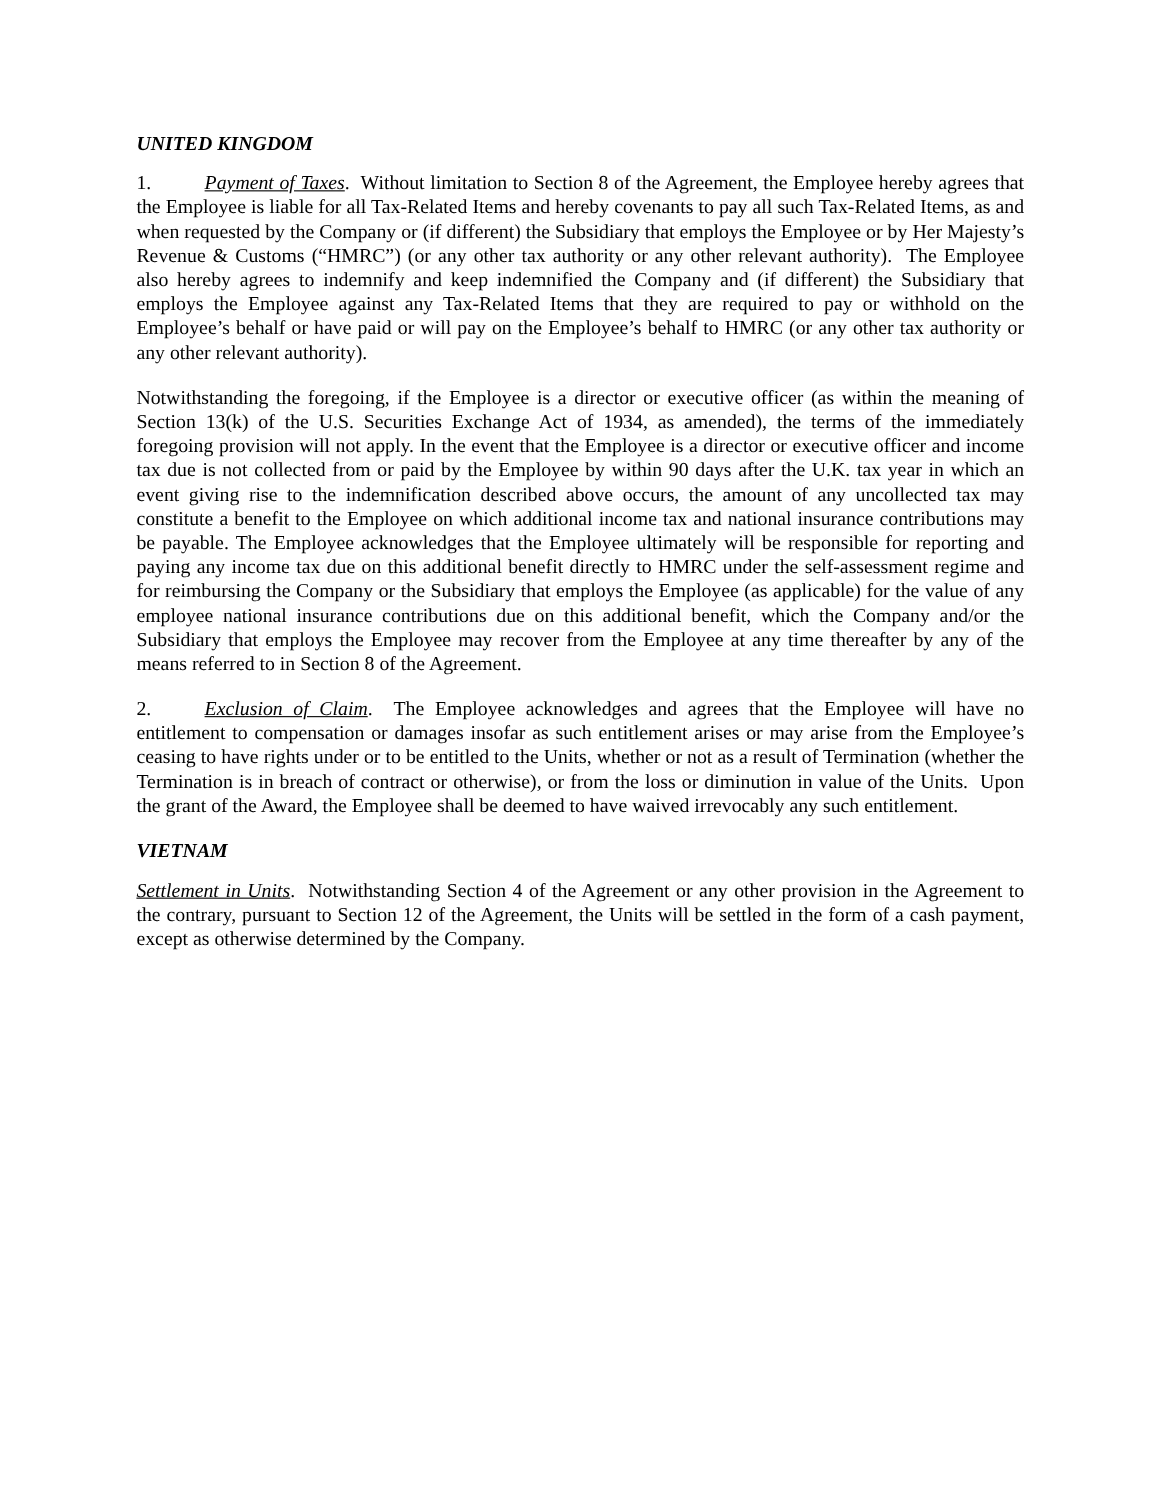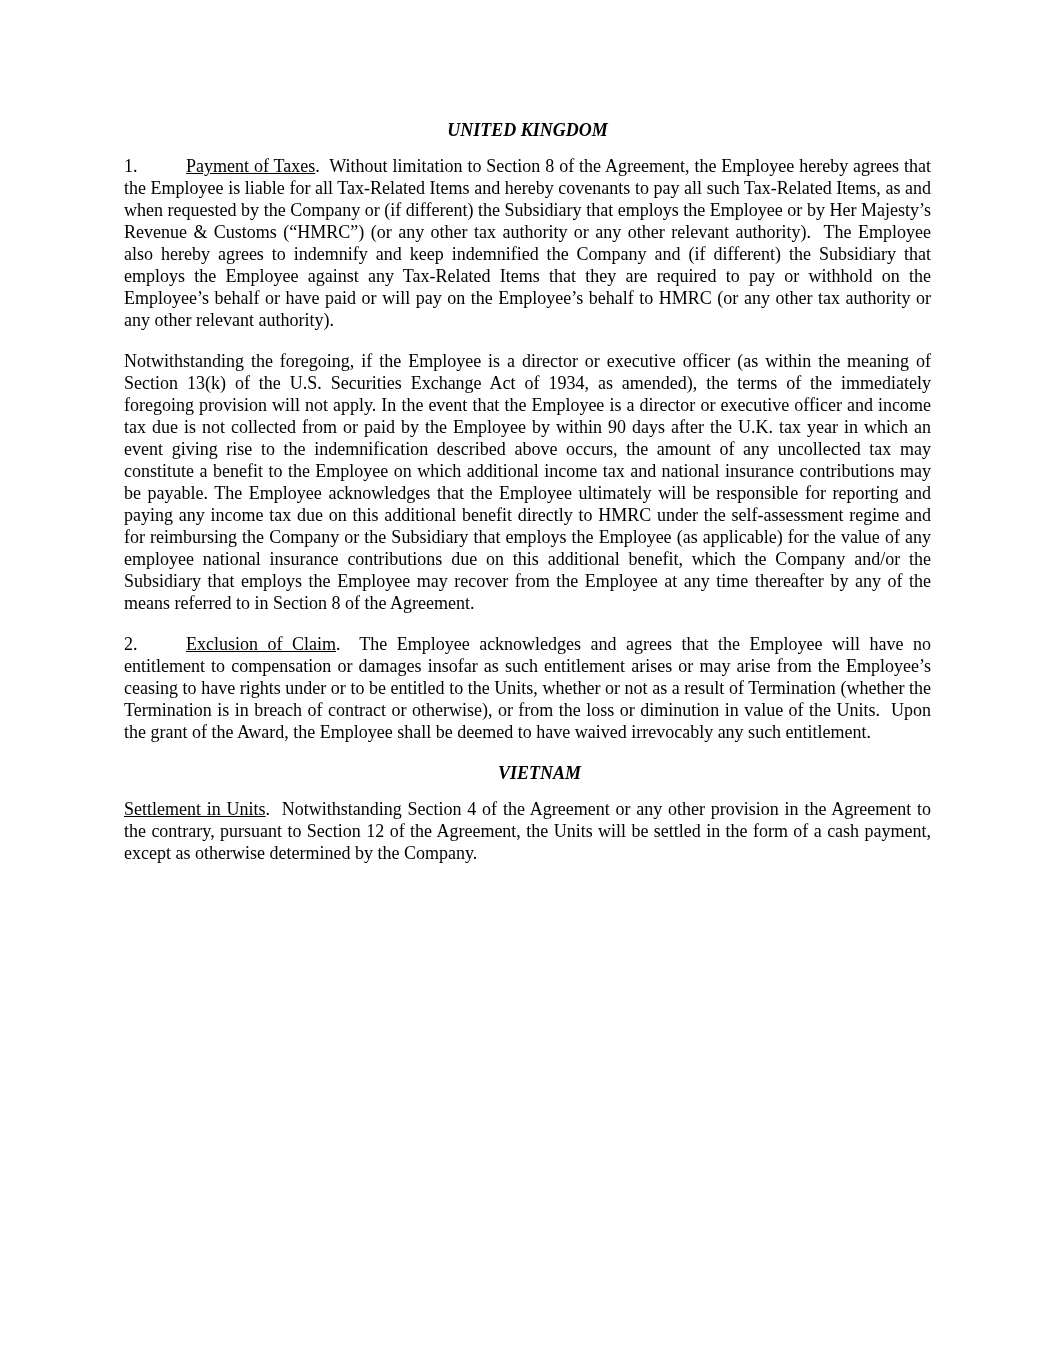--- a/index.html
+++ b/index.html
@@ -19,36 +19,35 @@
     box-sizing: border-box;
     padding: 119px 124px 0 124px;
     overflow: hidden;
   }
   .country-heading {
     font-size: 18px;
     line-height: 22px;
     font-weight: bold;
     font-style: italic;
     margin: 0 0 14px 0;
-    text-align: center;
   }
   .country-heading.vn {
     margin-top: 19px;
-    margin-left: 24px;
   }
   .para {
     margin: 0 0 19px 0;
     text-align: justify;
   }
   .num {
     display: inline-block;
     width: 62px;
   }
   .underline {
     text-decoration: underline;
+    font-style: italic;
   }
 </style>
 </head>
 <body>
 
 <div class="page">
 
   <h1 class="country-heading">UNITED KINGDOM</h1>
 
   <p class="para"><span class="num">1.</span><span class="underline">Payment of Taxes</span><span>.&nbsp; Without limitation to Section 8 of the Agreement, the Employee hereby agrees that the Employee is liable for all Tax-Related Items and hereby covenants to pay all such Tax-Related Items, as and when requested by the Company or (if different) the Subsidiary that employs the Employee or by Her Majesty’s Revenue &amp; Customs (“HMRC”) (or any other tax authority or any other relevant authority).&nbsp; The Employee also hereby agrees to indemnify and keep indemnified the Company and (if different) the Subsidiary that employs the Employee against any Tax-Related Items that they are required to pay or withhold on the Employee’s behalf or have paid or will pay on the Employee’s behalf to HMRC (or any other tax authority or any other relevant authority).</span></p>

